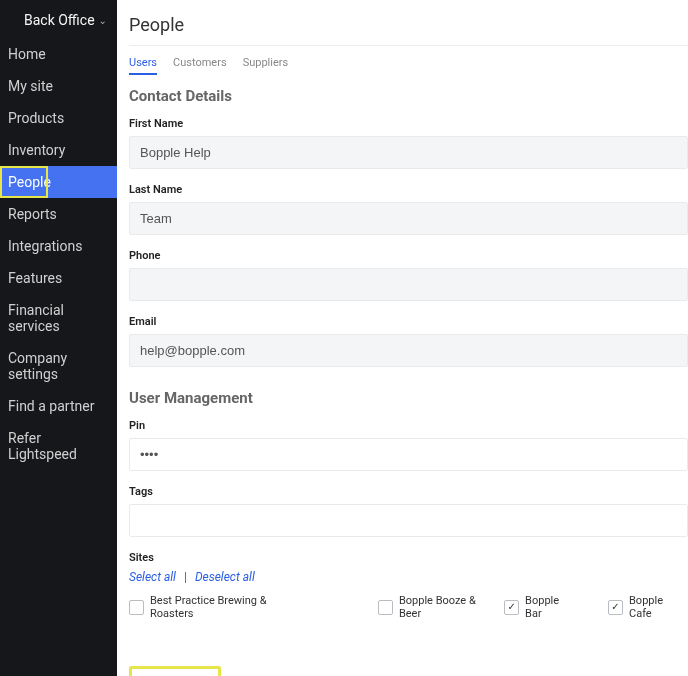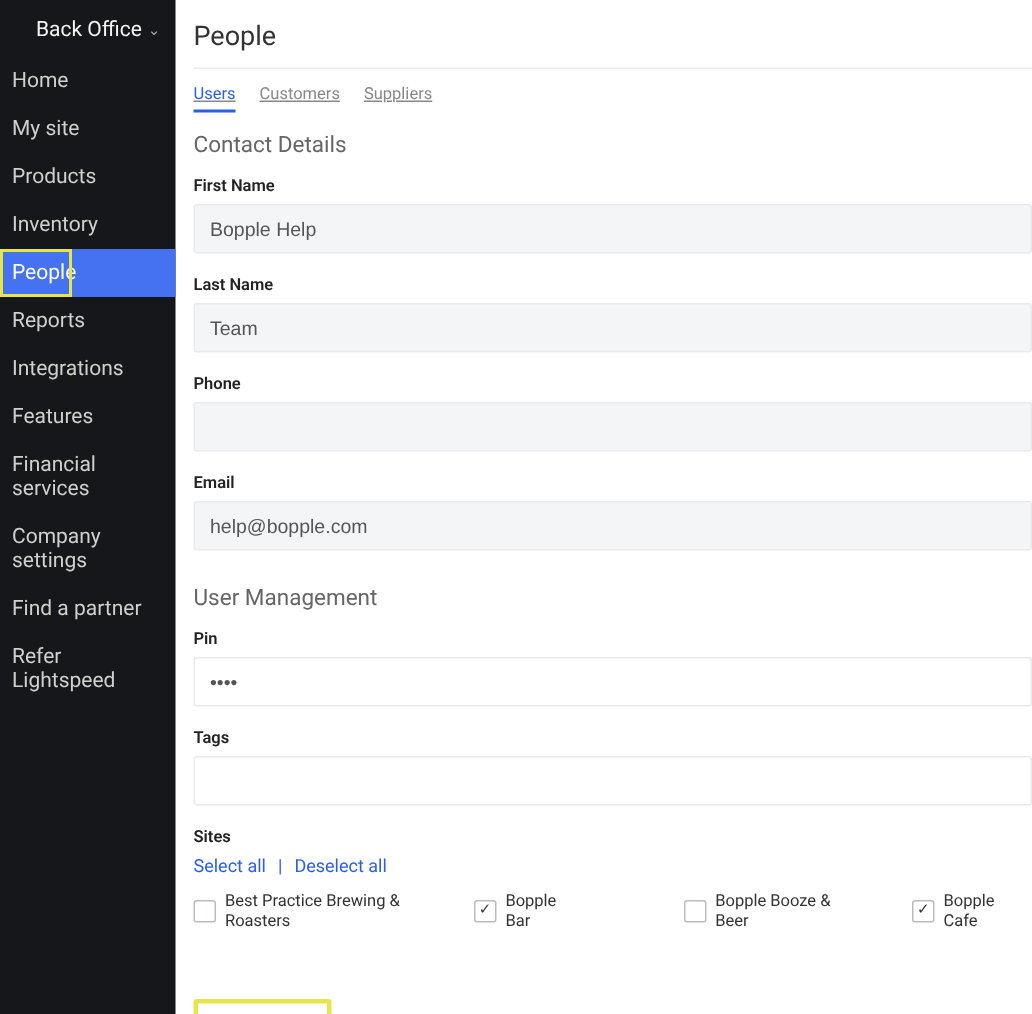--- a/index.html
+++ b/index.html
@@ -67,29 +67,28 @@
     color: #333;
     padding: 6px 0 10px 0;
   }
   .divider { height:1px; background:#ececec; margin-right:0; }
   .tabs {
     display: flex;
     gap: 16px;
     font-size: 11px;
     color: #888;
     padding: 10px 0 2px 0;
-    text-decoration: underline;
   }
   .tab { cursor: pointer; padding-bottom:4px; }
   .tab.active { color: #2b5fe3; border-bottom: 2px solid #2b5fe3; }
 
   .section-title {
     font-size: 15px;
     color: #666;
-    font-weight: 400;
+    font-weight: 700;
     margin: 10px 0 12px 0;
   }
   .field-label {
     font-size: 11px;
     color: #222;
     font-weight: 600;
     margin-bottom: 6px;
   }
   .field { margin-bottom: 14px; }
   .input {
@@ -100,21 +99,21 @@
     padding: 8px 10px;
     font-size: 13px;
     color: #555;
   }
   .input-white {
     background: #fff;
     border: 1px solid #e8eaec;
   }
 
   .sites-row { display:flex; gap:8px; font-size:12px; margin-bottom:10px;}
-  .link-blue { color:#2b5fe3; cursor:pointer; }
+  .link-blue { color:#2b5fe3; cursor:pointer;font-style:italic; }
   .sep-pipe { color:#2b5fe3; }
 
   .site-grid {
     display:flex;
     gap: 30px;
     flex-wrap: nowrap;
     font-size:11px;
     color:#333;
   }
   .site-opt { display:flex; align-items:center; gap:6px; }
@@ -213,28 +212,28 @@
     <div class="sites-row">
       <span class="link-blue">Select all</span>
       <span class="sep-pipe">|</span>
       <span class="link-blue">Deselect all</span>
     </div>
     <div class="site-grid">
       <div class="site-opt">
         <span class="cb"></span>
         <span>Best Practice Brewing &amp; Roasters</span>
       </div>
+      <div class="site-opt" style="margin-left:36px;">
+        <span class="cb"></span>
+        <span>Bopple Booze &amp; Beer</span>
+      </div>
       <div class="site-opt" style="margin-left:-26px;">
         <span class="cb checked"></span>
         <span>Bopple Bar</span>
       </div>
-      <div class="site-opt" style="margin-left:36px;">
-        <span class="cb"></span>
-        <span>Bopple Booze &amp; Beer</span>
-      </div>
       <div class="site-opt">
         <span class="cb checked"></span>
         <span>Bopple Cafe</span>
       </div>
     </div>
   </div>
 
   <div class="admin-block">
     
     

